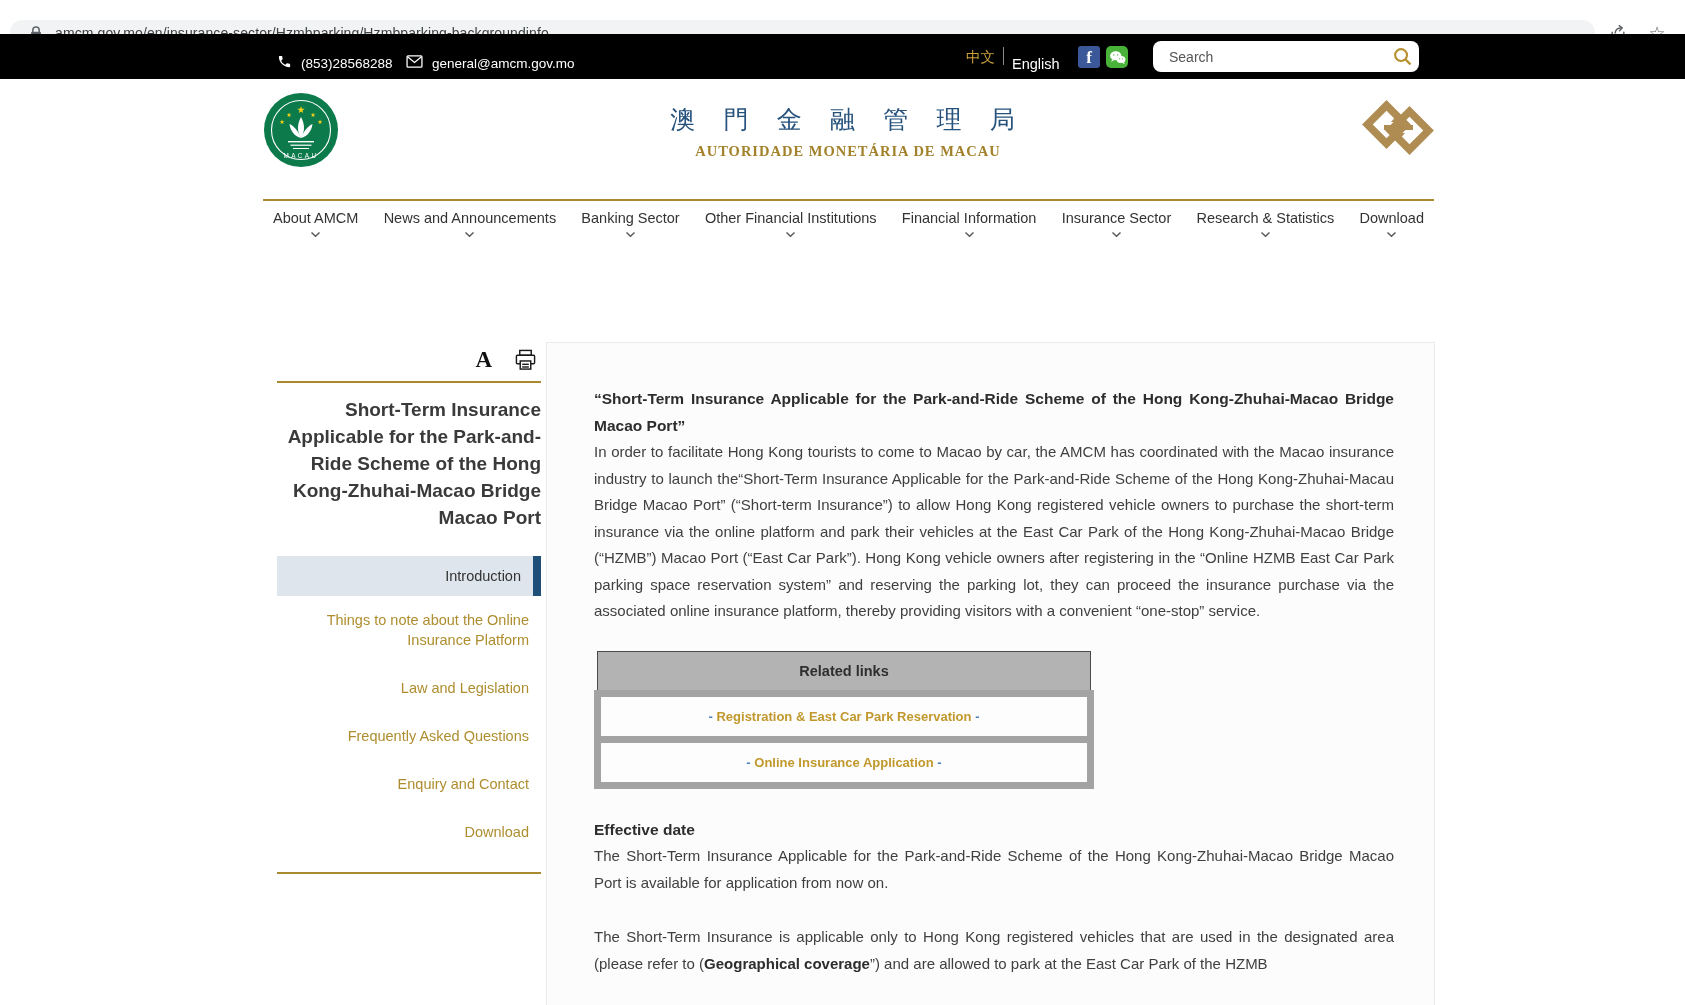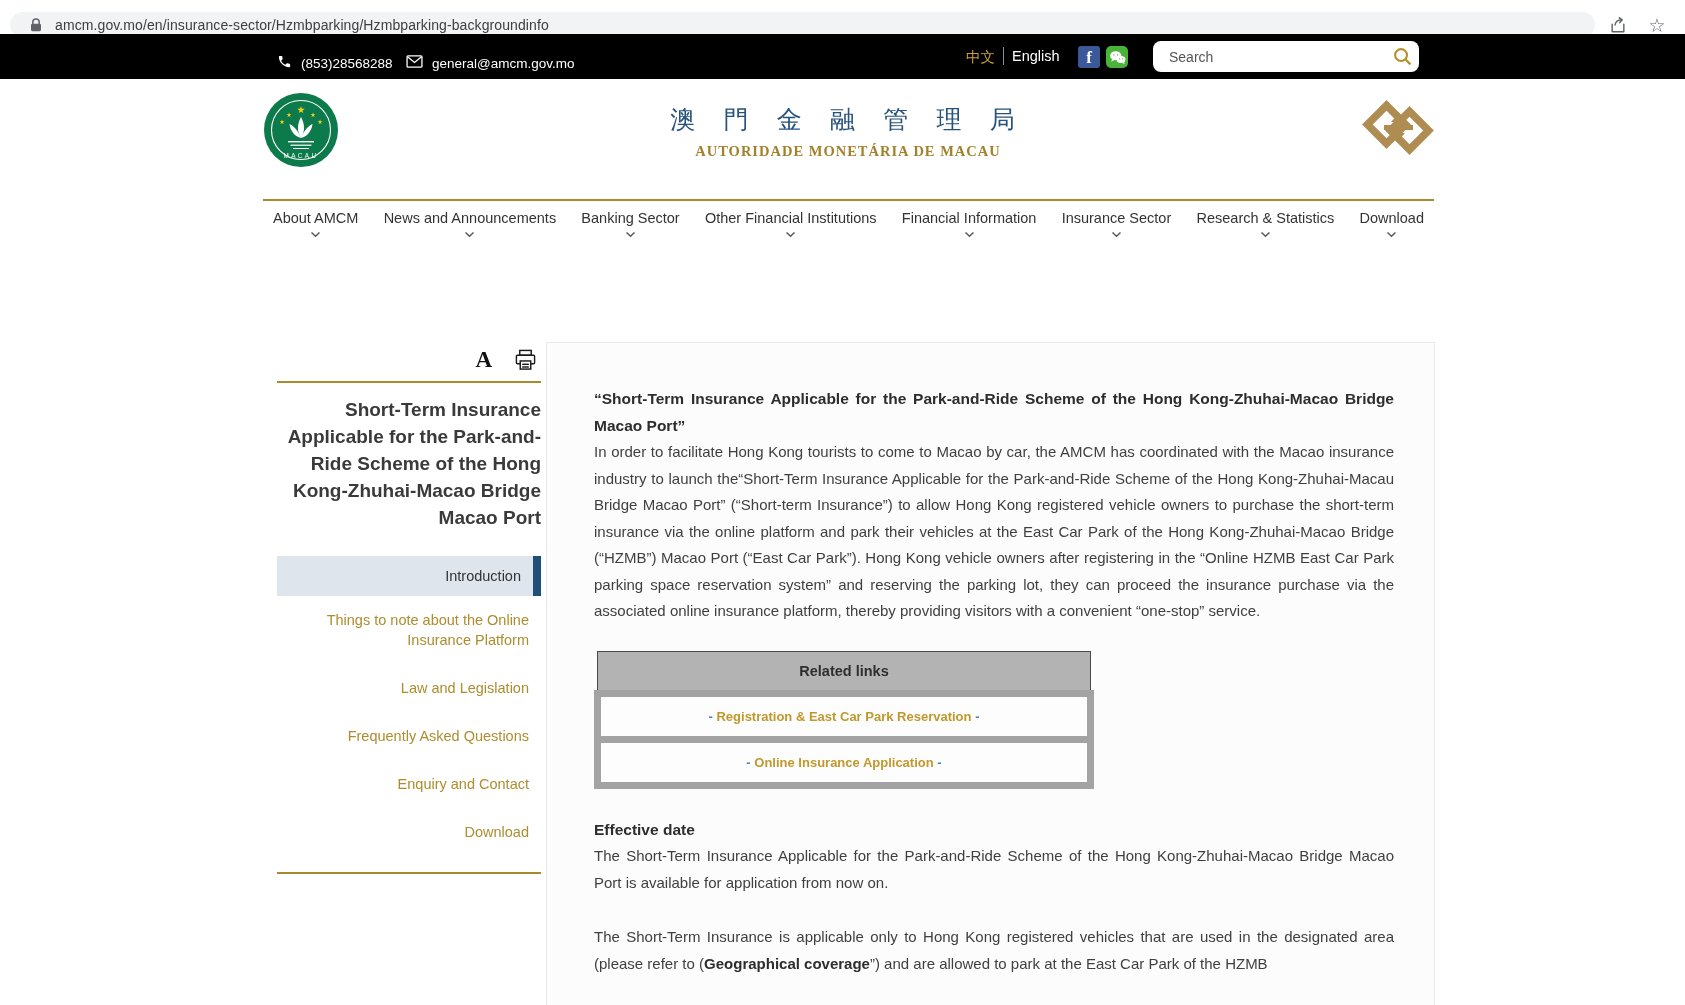--- a/index.html
+++ b/index.html
@@ -1,36 +1,36 @@
 <!DOCTYPE html>
 <html><head>
 <meta charset="utf-8">
 <style>
   * { box-sizing: border-box; }
   html,body { margin:0; padding:0; background:#888; }
   body { font-family:"Liberation Sans", sans-serif; }
   .screen { position:relative; width:1685px; height:1005px; background:#fff; overflow:hidden; margin:0 auto; }
 
   
-  .browser-bar { position:absolute; top:8px; left:0; width:1685px; height:33px; background:#fff; border-bottom:1px solid #e2e2e2; }
+  .browser-bar { position:absolute; top:16px; left:0; width:1685px; height:33px; background:#fff; border-bottom:1px solid #e2e2e2; }
   .url-pill { position:absolute; left:10px; top:4px; width:1585px; height:25px; background:#f1f3f4; border-radius:13px; display:flex; align-items:center; }
   .lock-icon { margin-left:20px; display:flex; }
   .url-text { margin-left:13px; font-size:14px; color:#3c4043; letter-spacing:0.1px; }
   .chrome-action { position:absolute; top:4px; width:26px; height:26px; display:flex; align-items:center; justify-content:center; cursor:pointer; }
   .share-btn { left:1605px; }
   .star-btn { left:1644px; font-size:19px; color:#5f6368; }
 
   
   .topbar { position:absolute; top:34px; left:0; width:1685px; height:45px; background:#000; color:#fff; }
   .tb-group { position:absolute; top:0; height:58px; display:flex; align-items:center; gap:9px; font-size:13.5px; color:#fff; cursor:pointer; text-decoration:none; }
   .tb-phone { left:277px; }
   .tb-email { left:406px; }
   .lang-zh { position:absolute; left:966px; top:14px; font-size:14.5px; color:#C9A13C; cursor:pointer; }
   .lang-divider { position:absolute; left:1003px; top:13px; width:1px; height:18px; background:#8a8a8a; }
-  .lang-en { position:absolute; left:1012px; top:14px; font-size:14.5px; color:#fff; cursor:pointer; }
+  .lang-en { position:absolute; left:1012px; top:22px; font-size:14.5px; color:#fff; cursor:pointer; }
   .fb-icon { position:absolute; left:1078px; top:12px; width:22px; height:22px; background:#3B5998; border-radius:3px; color:#fff; font-family:"Liberation Serif",serif; font-weight:bold; font-size:17px; text-align:center; line-height:24px; cursor:pointer; }
   .wechat-icon { position:absolute; left:1106px; top:12px; width:22px; height:22px; background:#48B338; border-radius:5px; display:flex; align-items:center; justify-content:center; cursor:pointer; }
   .search-box { position:absolute; left:1153px; top:7px; width:266px; height:31px; background:#fff; border-radius:8px; display:flex; align-items:center; }
   .search-box input { flex:1; border:none; outline:none; background:transparent; padding:0 8px 0 16px; font-size:14px; color:#333; font-family:"Liberation Sans",sans-serif; }
   .search-box input::placeholder { color:#555; }
   .search-btn { width:34px; height:31px; display:flex; align-items:center; justify-content:center; cursor:pointer; }
 
   
   .site-header { position:absolute; top:79px; left:0; width:1685px; height:107px; background:#fff; }
   .macau-emblem { position:absolute; left:262px; top:12px; cursor:pointer; }

